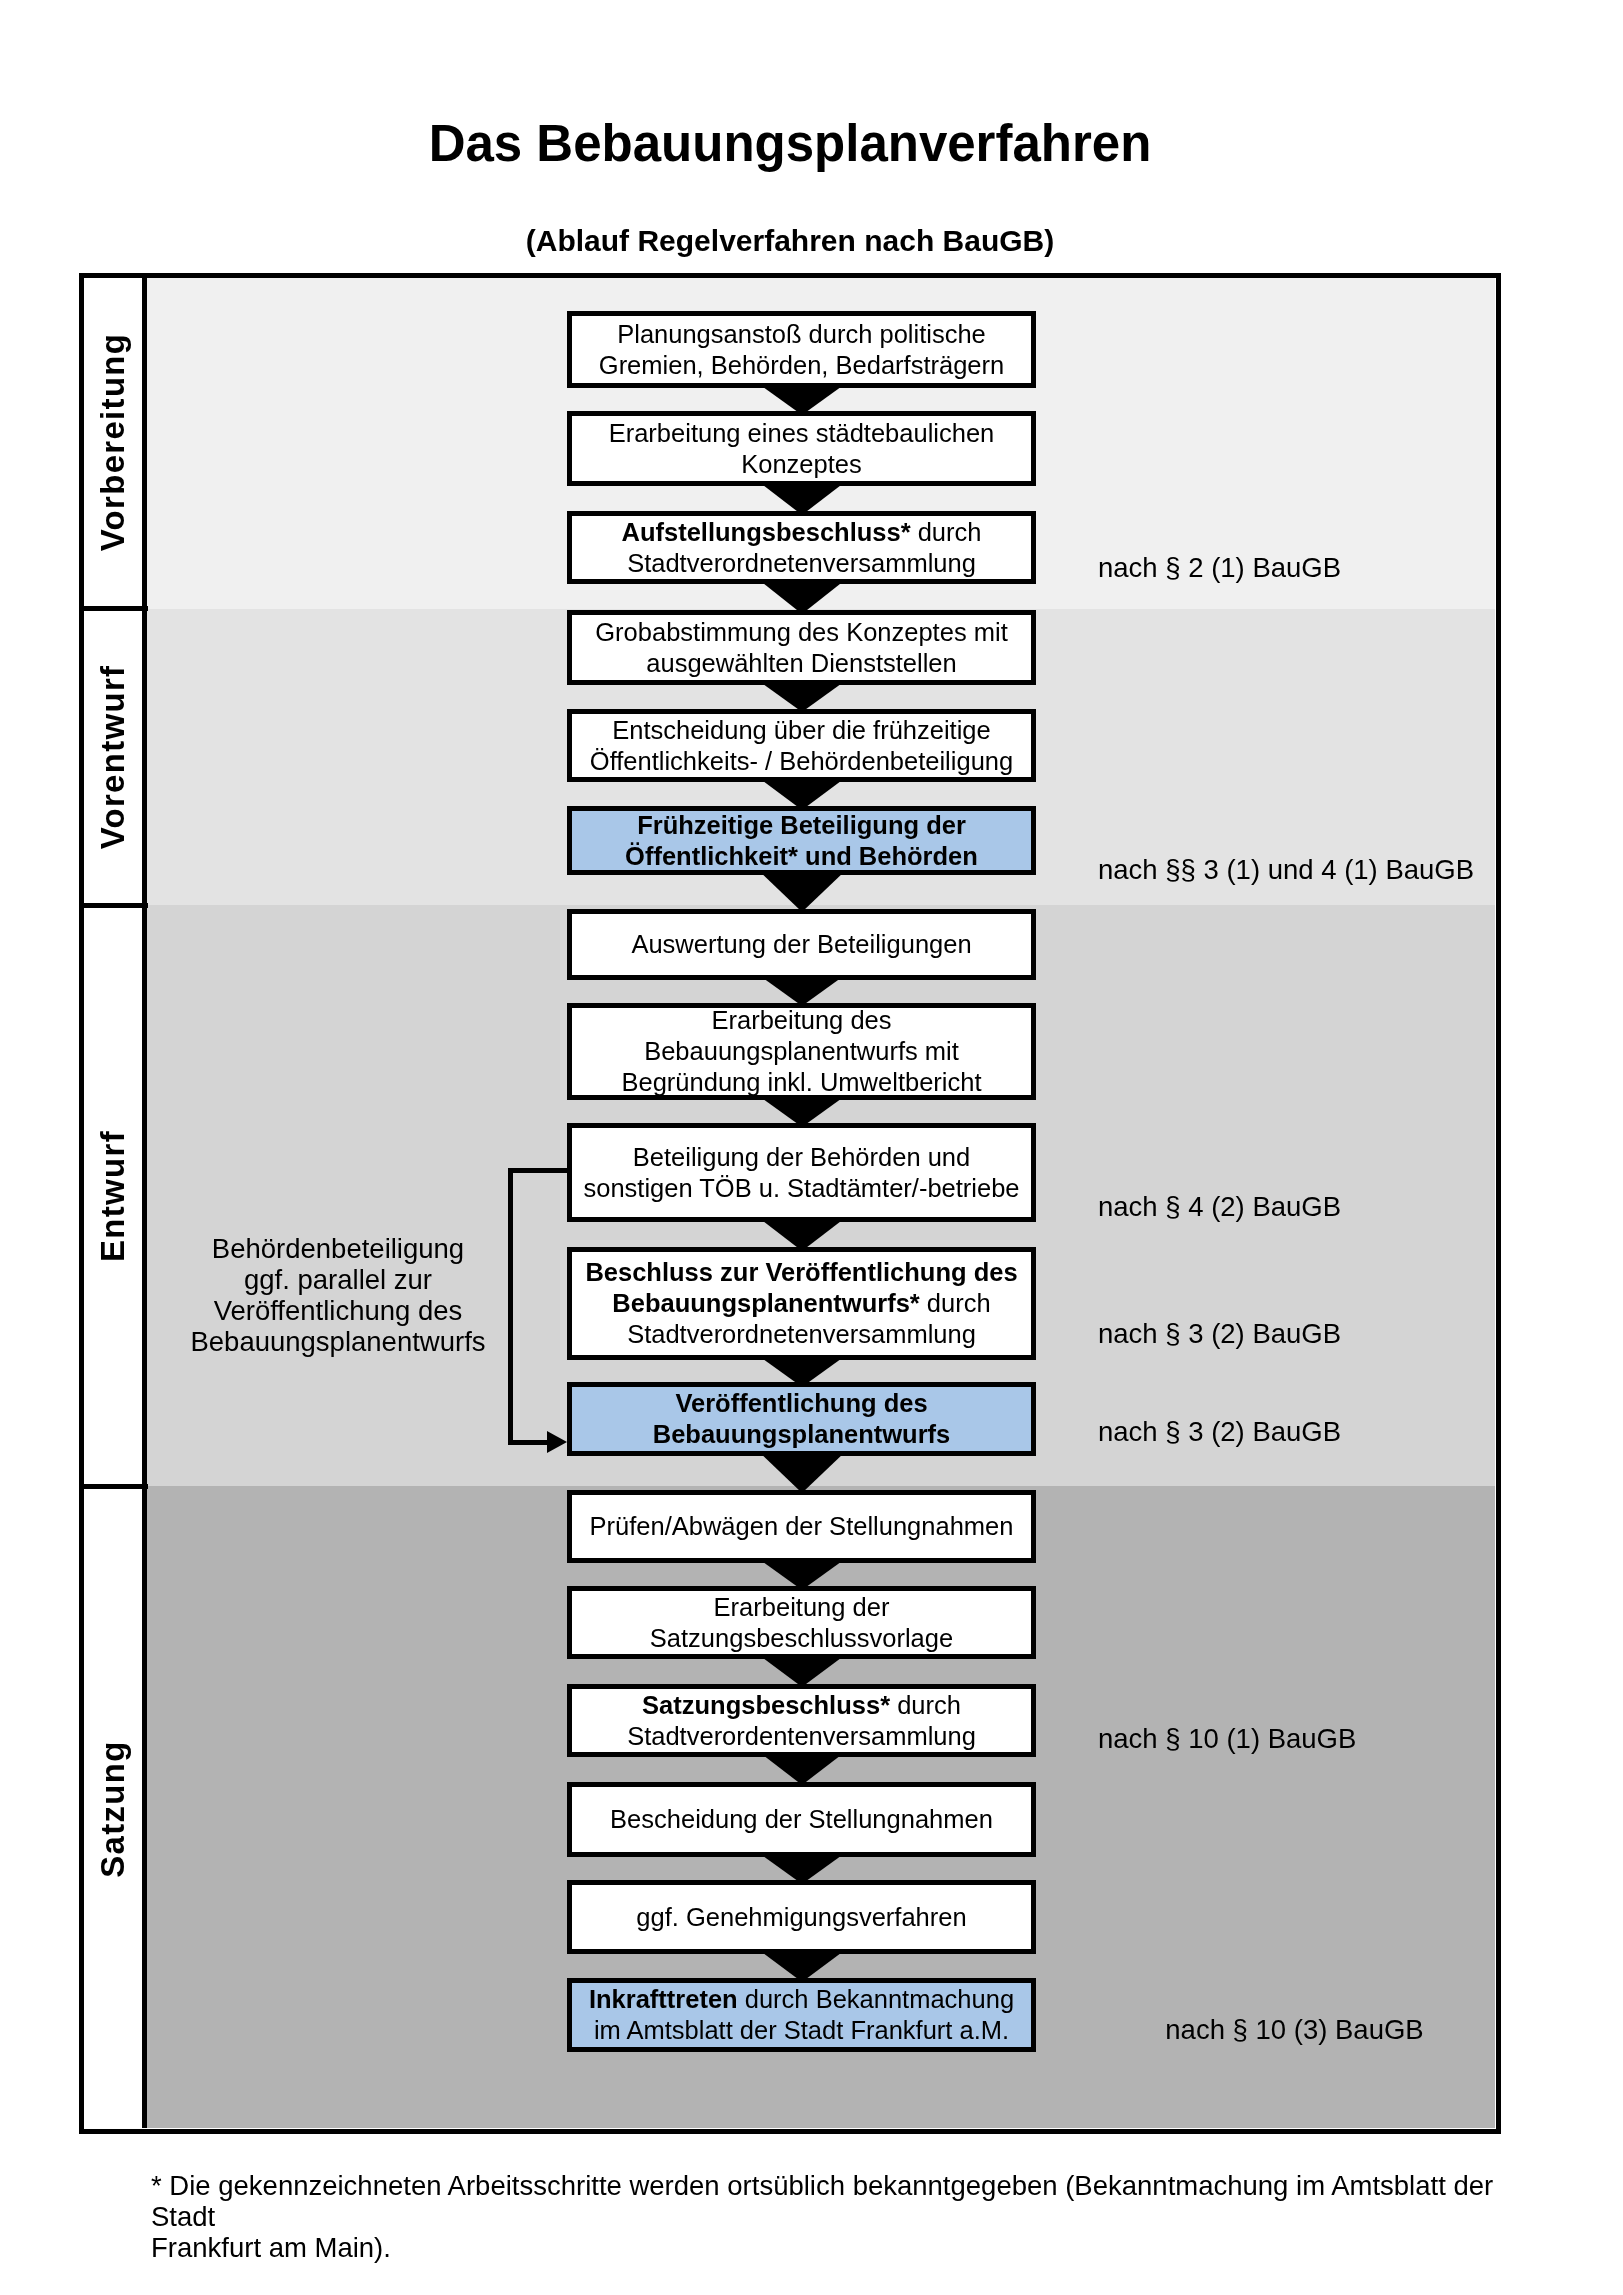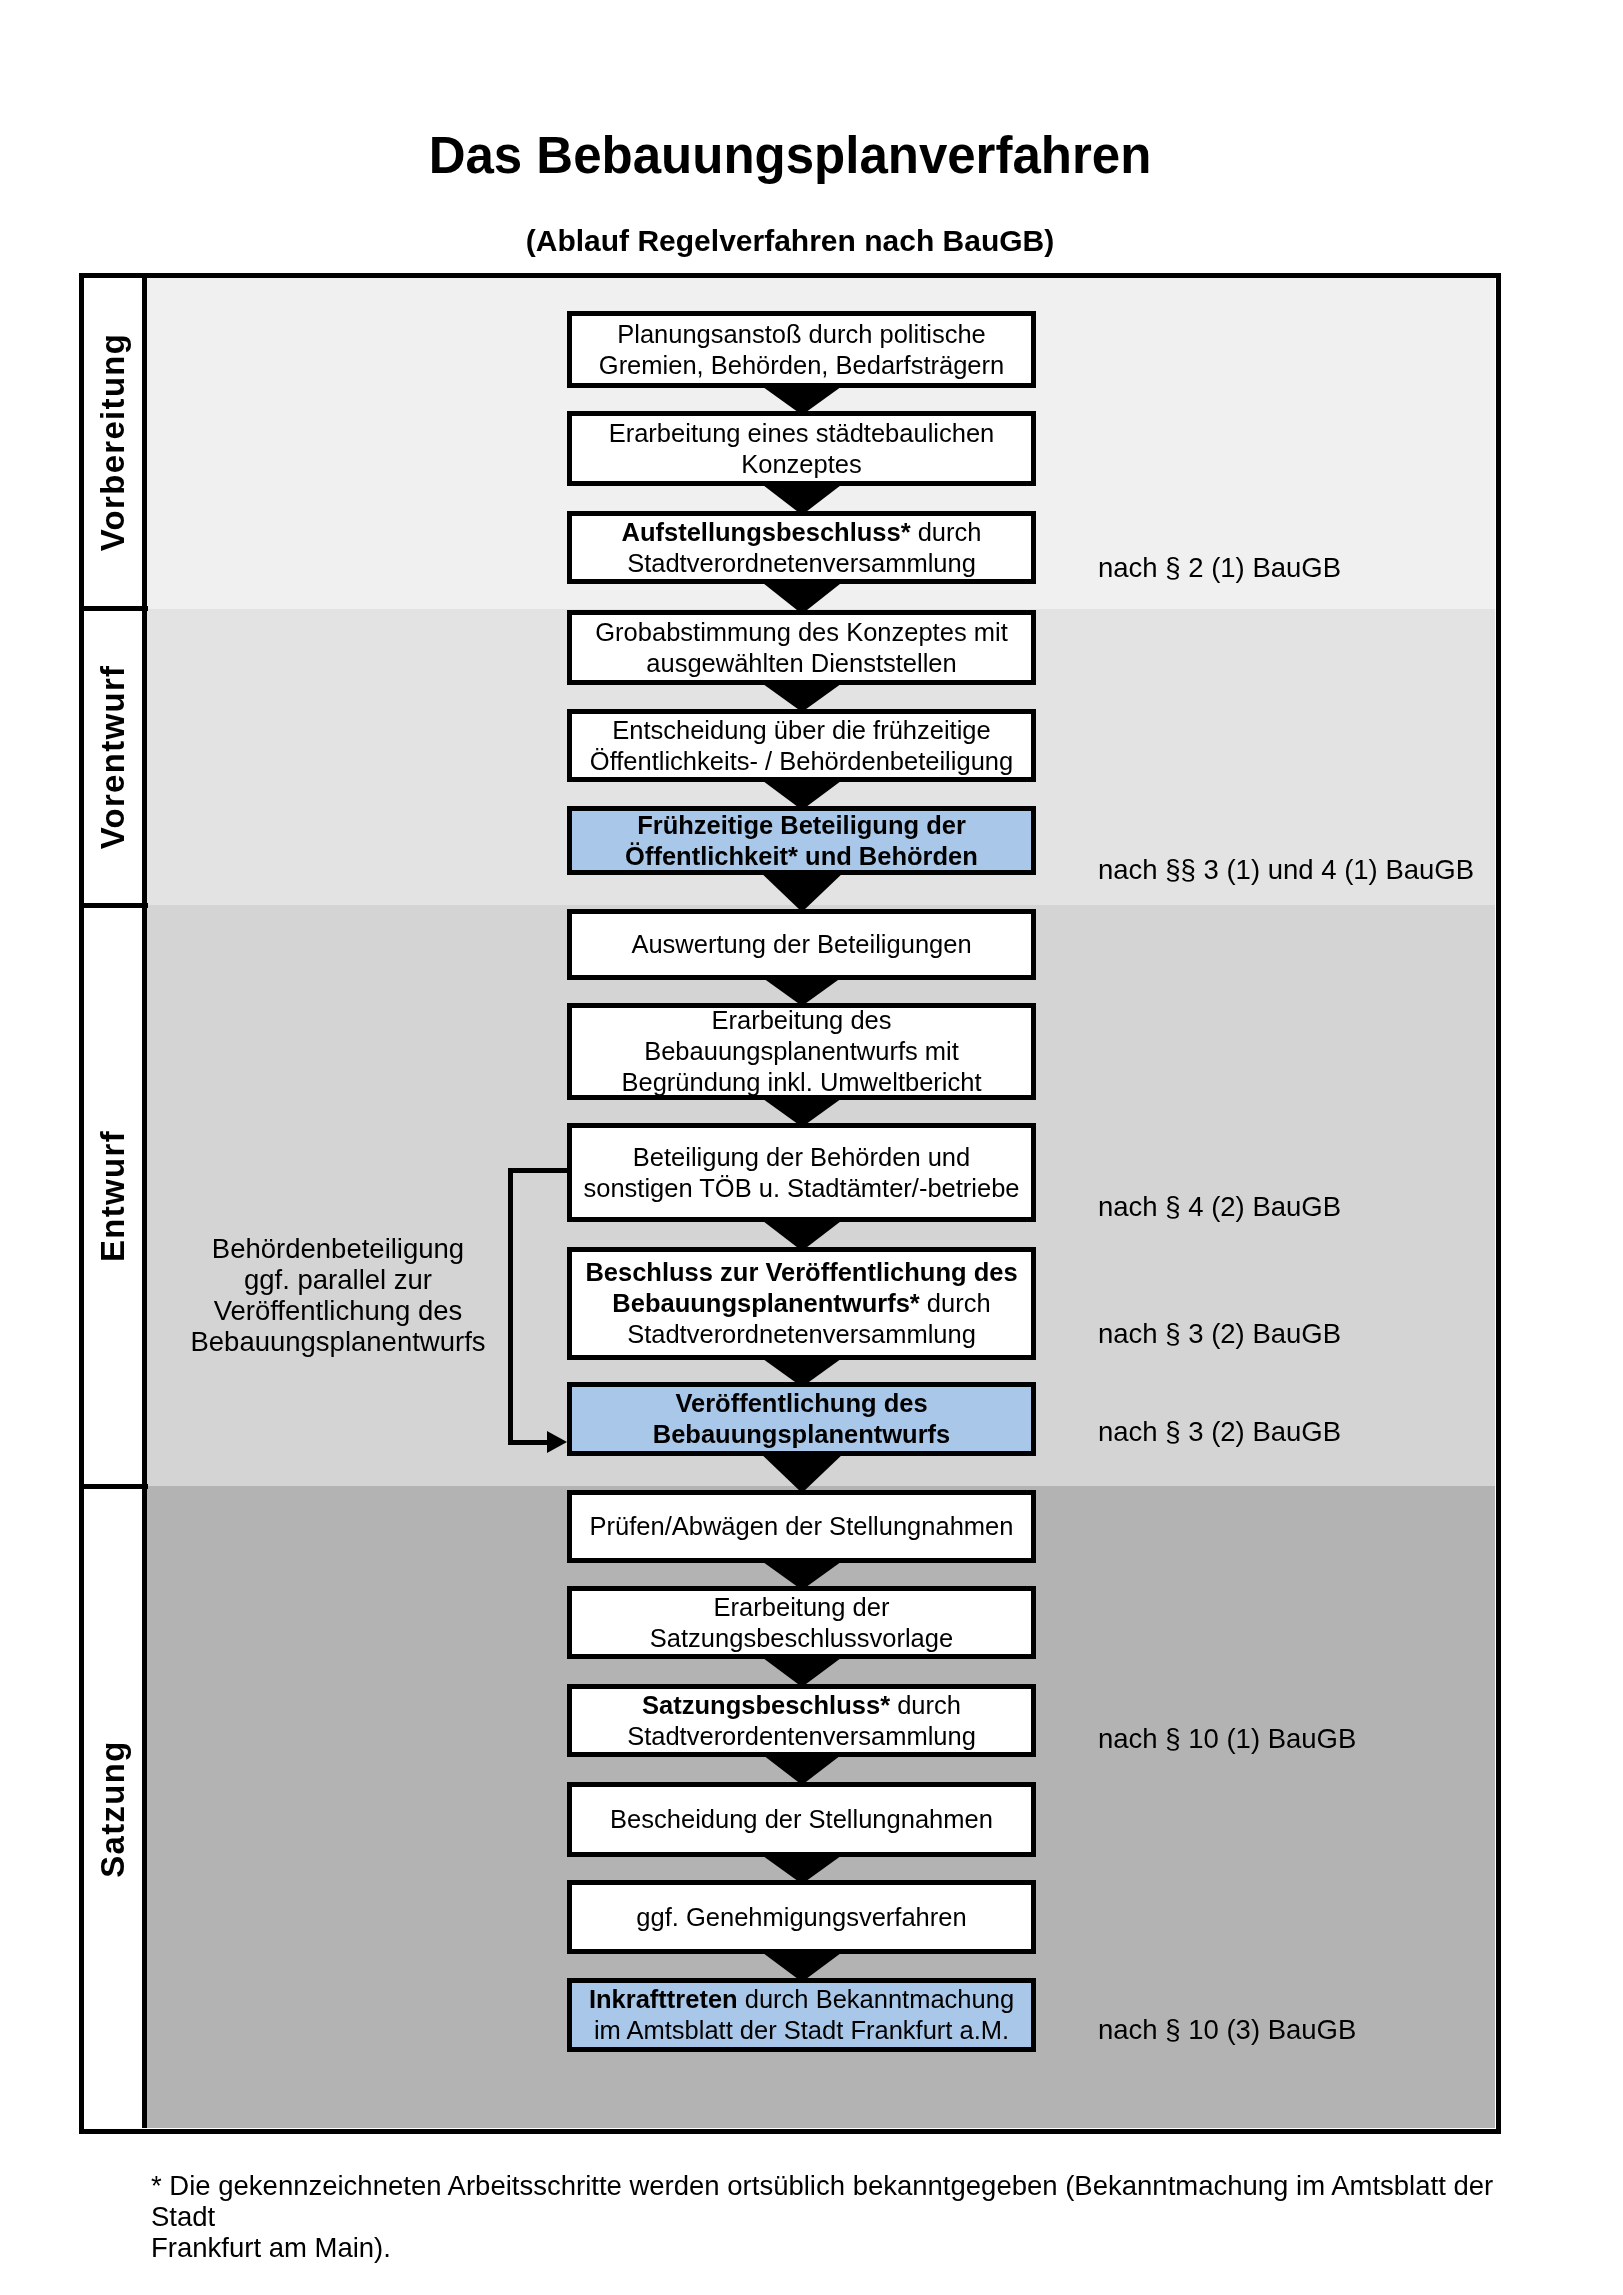--- a/index.html
+++ b/index.html
@@ -1,20 +1,20 @@
 <!DOCTYPE html>
 <html style="font-size:10.5px"><head>
 <meta charset="utf-8">
 <style>
   * { margin:0; padding:0; box-sizing:border-box; }
   html,body { background:#fff; }
   body { font-family:"Liberation Sans", sans-serif; }
   #canvas { position:relative; width:1623px; height:2295px; background:#fff; overflow:hidden; }
   .abs { position:absolute; }
-  #page-title { left:79px; top:126px; width:1422px; text-align:center;
+  #page-title { left:79px; top:114px; width:1422px; text-align:center;
                 font-size:51px; font-weight:bold; color:#000; }
   #page-subtitle { left:79px; top:216px; width:1422px; text-align:center;
                    font-size:30px; font-weight:bold; color:#000;margin-top:8px; }
   #frame { left:79px; top:273px; width:1422px; height:1861px;
            border:5.2px solid #000; z-index:6; pointer-events:none; }
   .band { left:147px; width:1348px; z-index:1; }
   .phase-cell { left:84px; width:58px; background:#fff; z-index:2; }
   .phase-label { position:absolute; left:50%; top:50%;
                  transform:translate(-50%,-50%) rotate(-90deg);
                  white-space:nowrap; font-size:33px; font-weight:bold;
@@ -152,21 +152,21 @@
       <div class="abs flow-arrow" style="top: 1655px; border-top: 32px solid rgb(0, 0, 0);"></div>
       <div class="abs flow-arrow" style="top: 1752px; border-top: 33px solid rgb(0, 0, 0);"></div>
       <div class="abs flow-arrow" style="top: 1853px; border-top: 31px solid rgb(0, 0, 0);"></div>
       <div class="abs flow-arrow" style="top: 1950px; border-top: 32px solid rgb(0, 0, 0);"></div>
       <div class="abs law-ref" style="top: 552px;">nach § 2 (1) BauGB</div>
       <div class="abs law-ref" style="top: 854px;">nach §§ 3 (1) und 4 (1) BauGB</div>
       <div class="abs law-ref" style="top: 1191px;">nach § 4 (2) BauGB</div>
       <div class="abs law-ref" style="top: 1318px;">nach § 3 (2) BauGB</div>
       <div class="abs law-ref" style="top: 1416px;">nach § 3 (2) BauGB</div>
       <div class="abs law-ref" style="top: 1723px;">nach § 10 (1) BauGB</div>
-      <div class="abs law-ref" style="top: 2014px;">nach § 10 (3) BauGB</div>
+      <div class="abs law-ref" style="top: 2014px; text-align: center;">nach § 10 (3) BauGB</div>
     </div>
 
   <div class="abs" id="side-note">
       <div>Behördenbeteiligung</div>
       <div>ggf. parallel zur</div>
       <div>Veröffentlichung des</div>
       <div>Bebauungsplanentwurfs</div>
     </div>
   <div class="abs" id="footnote">
       <div>* Die gekennzeichneten Arbeitsschritte werden ortsüblich bekanntgegeben (Bekanntmachung im Amtsblatt  der Stadt</div>

